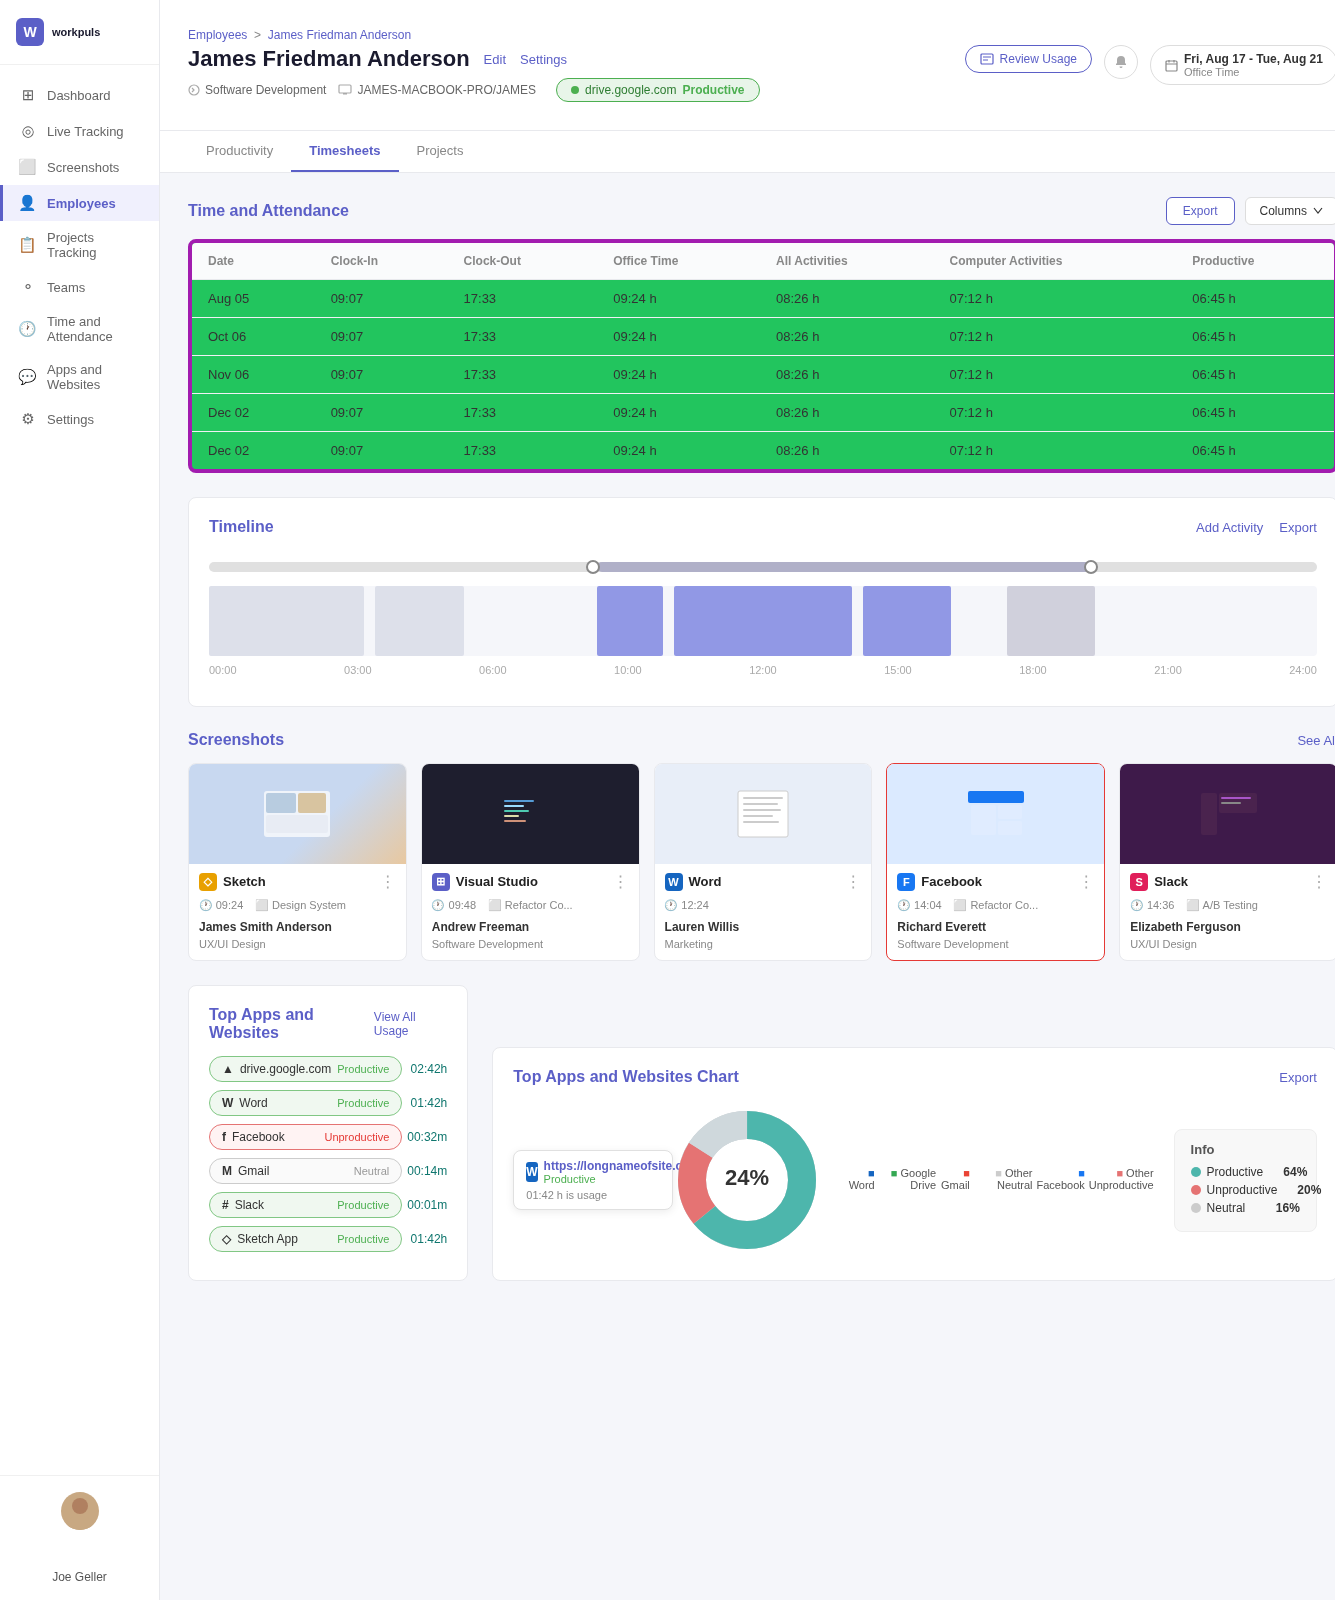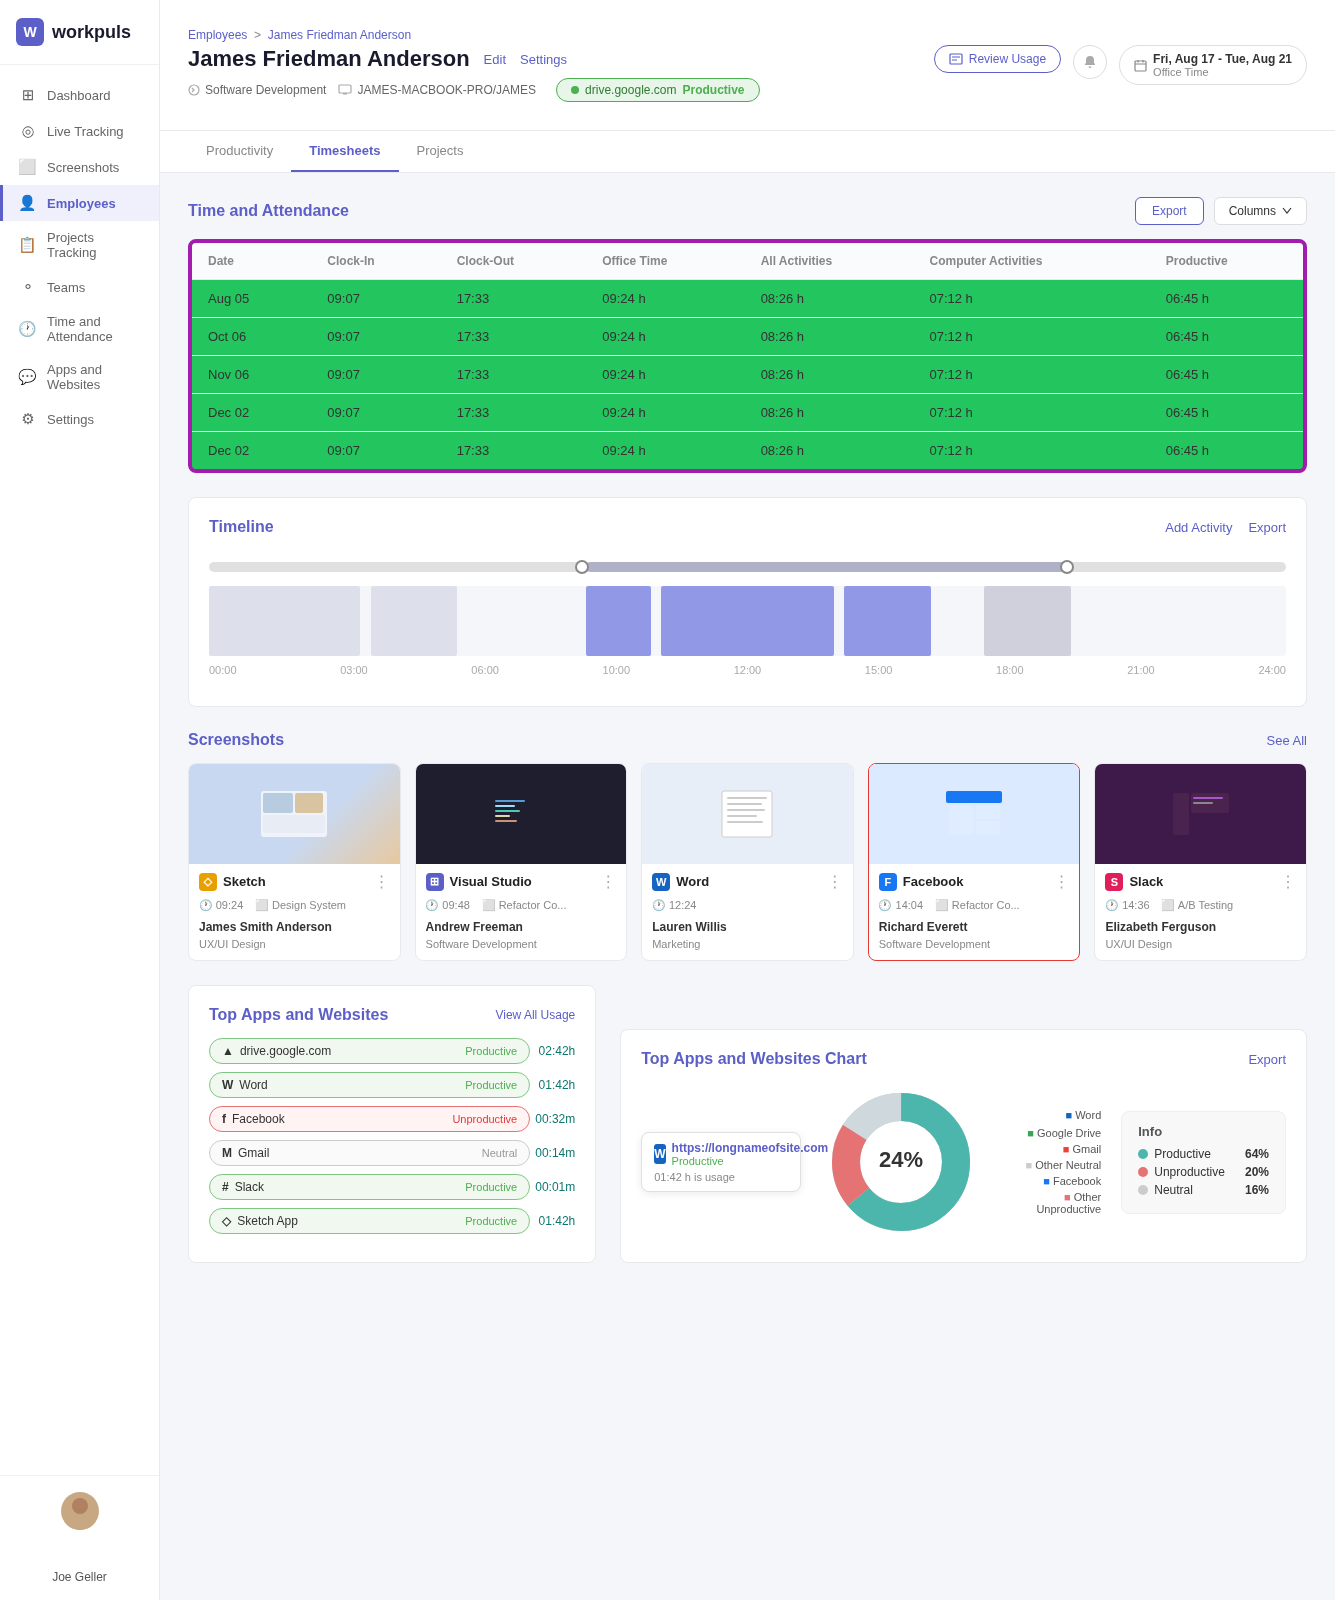--- a/index.html
+++ b/index.html
@@ -2,21 +2,21 @@
 <html><head>
   <meta charset="utf-8">
   <style>
     * { box-sizing: border-box; margin: 0; padding: 0; }
     body { font-family: -apple-system, BlinkMacSystemFont, 'Segoe UI', sans-serif; display: flex; background: #f5f6fa; font-size: 13px; color: #333; }
 
     
     .sidebar { width: 160px; min-width: 160px; background: #fff; border-right: 1px solid #e8e9ed; display: flex; flex-direction: column; height: 100vh; position: fixed; left: 0; top: 0; z-index: 10; }
     .sidebar-logo { padding: 18px 16px; display: flex; align-items: center; gap: 8px; border-bottom: 1px solid #f0f0f0; }
     .logo-icon { width: 28px; height: 28px; background: #5b5fc7; border-radius: 6px; display: flex; align-items: center; justify-content: center; color: #fff; font-size: 14px; font-weight: bold; }
-    .logo-text { font-size: 18px; font-weight: 700; color: #1a1a2e; }
+    .logo-text { font-size: 11px; font-weight: 700; color: #1a1a2e; }
     .sidebar-nav { flex: 1; padding: 12px 0; }
     .nav-item { display: flex; align-items: center; gap: 10px; padding: 9px 16px; cursor: pointer; color: #666; font-size: 13px; border-left: 3px solid transparent; }
     .nav-item.active { color: #5b5fc7; background: #f0f0fd; border-left-color: #5b5fc7; font-weight: 600; }
     .nav-icon { width: 18px; height: 18px; display: flex; align-items: center; justify-content: center; font-size: 15px; }
     .sidebar-user { padding: 16px; border-top: 1px solid #f0f0f0; display: flex; flex-direction: column; align-items: center; gap: 6px; }
     .user-avatar { width: 38px; height: 38px; border-radius: 50%; background: #c8a882; display: flex; align-items: center; justify-content: center; color: #fff; font-size: 14px; overflow: hidden; }
     .user-name { font-size: 12px; color: #555; text-align: center; margin-top: 34px; }
 
     
     .main { margin-left: 160px; flex: 1; min-height: 100vh; }
@@ -593,21 +593,21 @@
 
               <circle cx="80" cy="80" r="55" fill="none" stroke="#4db6ac" stroke-width="28" stroke-dasharray="221.1 124.3" stroke-dashoffset="0" transform="rotate(-90 80 80)"></circle>
 
               <circle cx="80" cy="80" r="55" fill="none" stroke="#e57373" stroke-width="28" stroke-dasharray="69.1 276.3" stroke-dashoffset="-221.1" transform="rotate(-90 80 80)"></circle>
 
               <circle cx="80" cy="80" r="55" fill="none" stroke="#cfd8dc" stroke-width="28" stroke-dasharray="55.3 290.1" stroke-dashoffset="-290.2" transform="rotate(-90 80 80)"></circle>
               <text x="80" y="85" text-anchor="middle" font-size="22" font-weight="700" fill="#333">24%</text>
             </svg>
           </div>
 
-          <div style="display:flex;flex-direction:column;font-size:11px;color:#555;gap:4px;min-width:100px;">
+          <div style="display:flex;font-size:11px;color:#555;gap:4px;min-width:100px;">
             <div style="text-align:right;margin-bottom:2px;"><span style="color:#1565c0;">■</span> Word</div>
             <div style="text-align:right;"><span style="color:#34a853;">■</span> Google Drive</div>
             <div style="text-align:right;"><span style="color:#ea4335;">■</span> Gmail</div>
             <div style="text-align:right;"><span style="color:#ccc;">■</span> Other Neutral</div>
             <div style="text-align:right;"><span style="color:#1877f2;">■</span> Facebook</div>
             <div style="text-align:right;"><span style="color:#e57373;">■</span> Other<br>Unproductive</div>
           </div>
 
           <div style="background:#f8f8f8;border:1px solid #eee;border-radius:8px;padding:12px 16px;min-width:130px;">
             <div class="info-title">Info</div>

